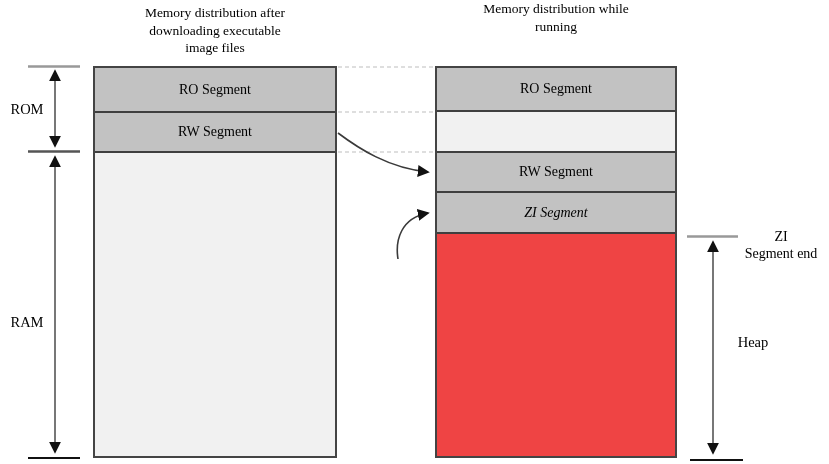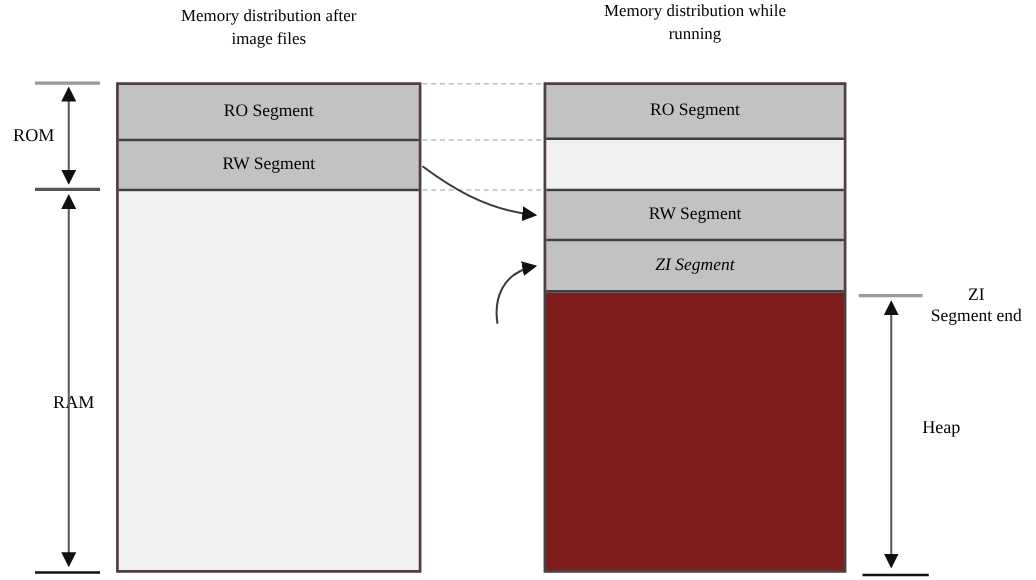--- a/index.html
+++ b/index.html
@@ -24,21 +24,21 @@
   .col-title.left  { left: 93px;  width: 244px; top: 4px; }
   .col-title.right { left: 435px; width: 242px; top: 0; }
 
   
   .membox {
     position: absolute;
     top: 66px;
     height: 392px;
     box-sizing: border-box;
     border: 2px solid #444444;
-    background: #7f1d1d;
+    background: #ef4444;
     display: flex;
     flex-direction: column;
   }
   .membox.left  { left: 93px;  width: 244px; }
   .membox.right { left: 435px; width: 242px; }
 
   .seg {
     box-sizing: border-box;
     flex: 0 0 auto;
     display: flex;
@@ -59,40 +59,41 @@
 
   
   .side-label {
     position: absolute;
     font-size: 14.5px;
     text-align: center;
     line-height: 17px;
     color: #000000;
   }
   .side-label.rom    { left: 0;     width: 54px;  top: 101px; }
-  .side-label.ram    { left: 0;     width: 54px;  top: 314px; padding-left: 32px; }
+  .side-label.ram    { left: 0;     width: 54px;  top: 314px; }
   .side-label.zi-end { left: 720px; width: 122px; top: 228px; font-size: 14px; }
   .side-label.heap   { left: 722px; width: 62px;  top: 334px; }
 
   
   svg.overlay {
     position: absolute;
     left: 0; top: 0;
     width: 829px; height: 464px;
     pointer-events: none;
     z-index: 5;
   }
 </style>
 </head>
 <body>
 
 <div class="canvas">
 
   <div class="col-title left">
     <div>Memory distribution after</div>
+    <div>downloading executable</div>
     <div>image files</div>
   </div>
 
   <div class="col-title right">
     <div>Memory distribution while</div>
     <div>running</div>
   </div>
 
   <div class="membox left">
     <div class="seg gray h-l-ro">

